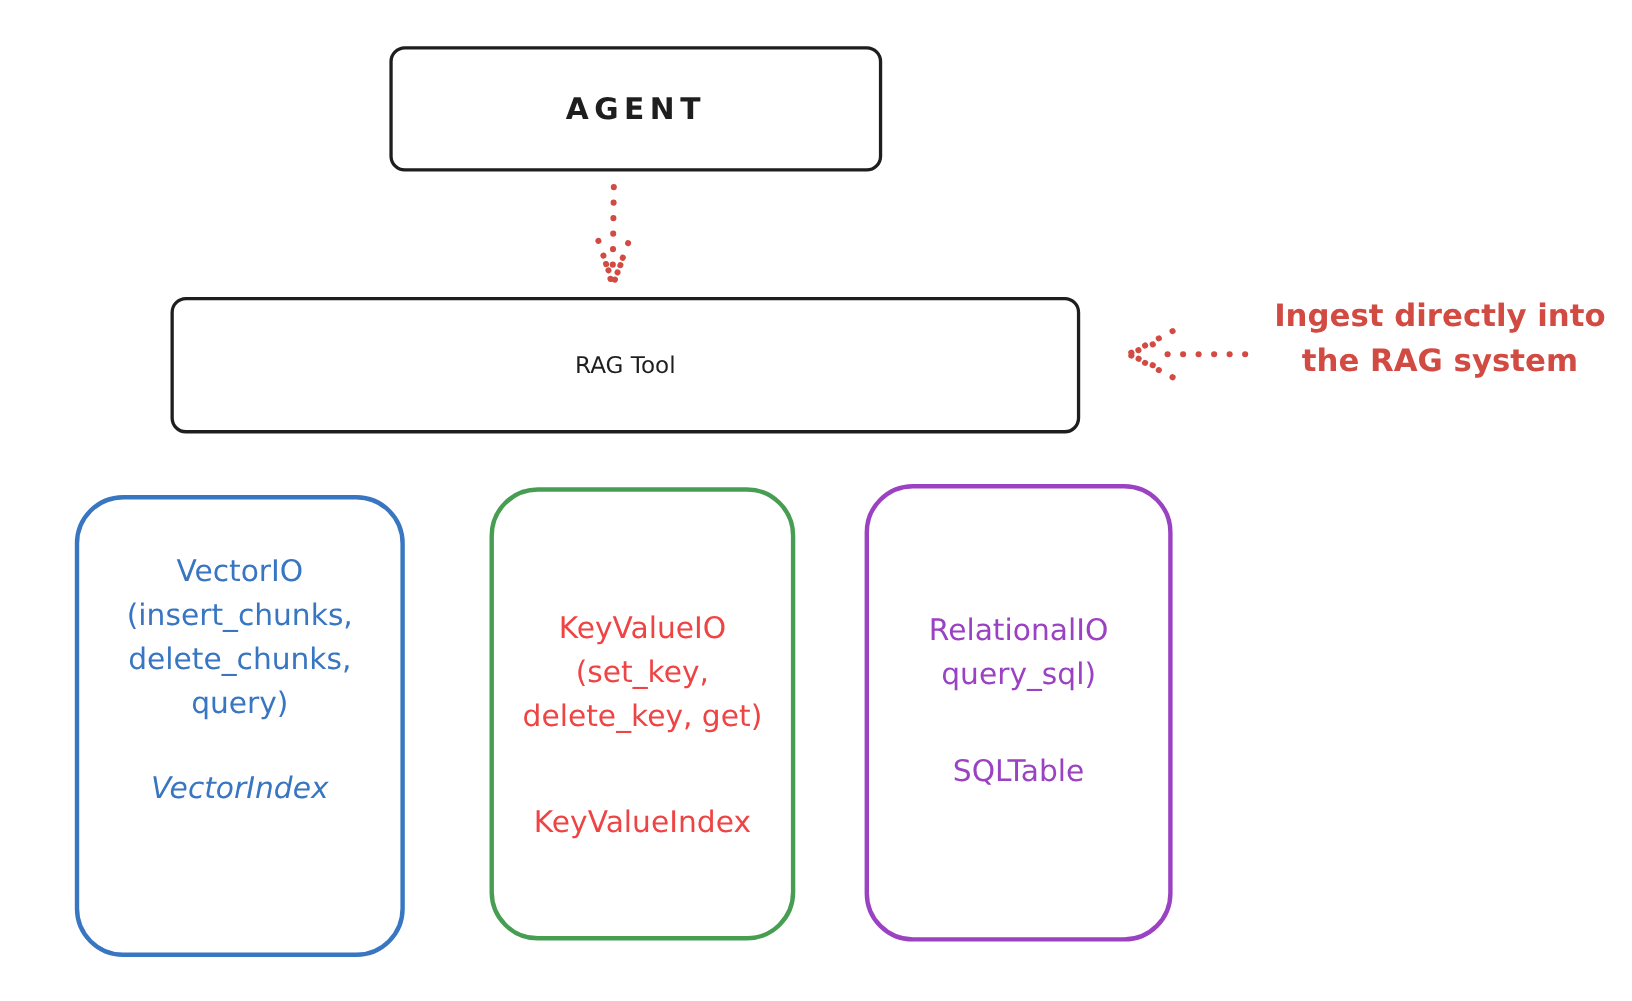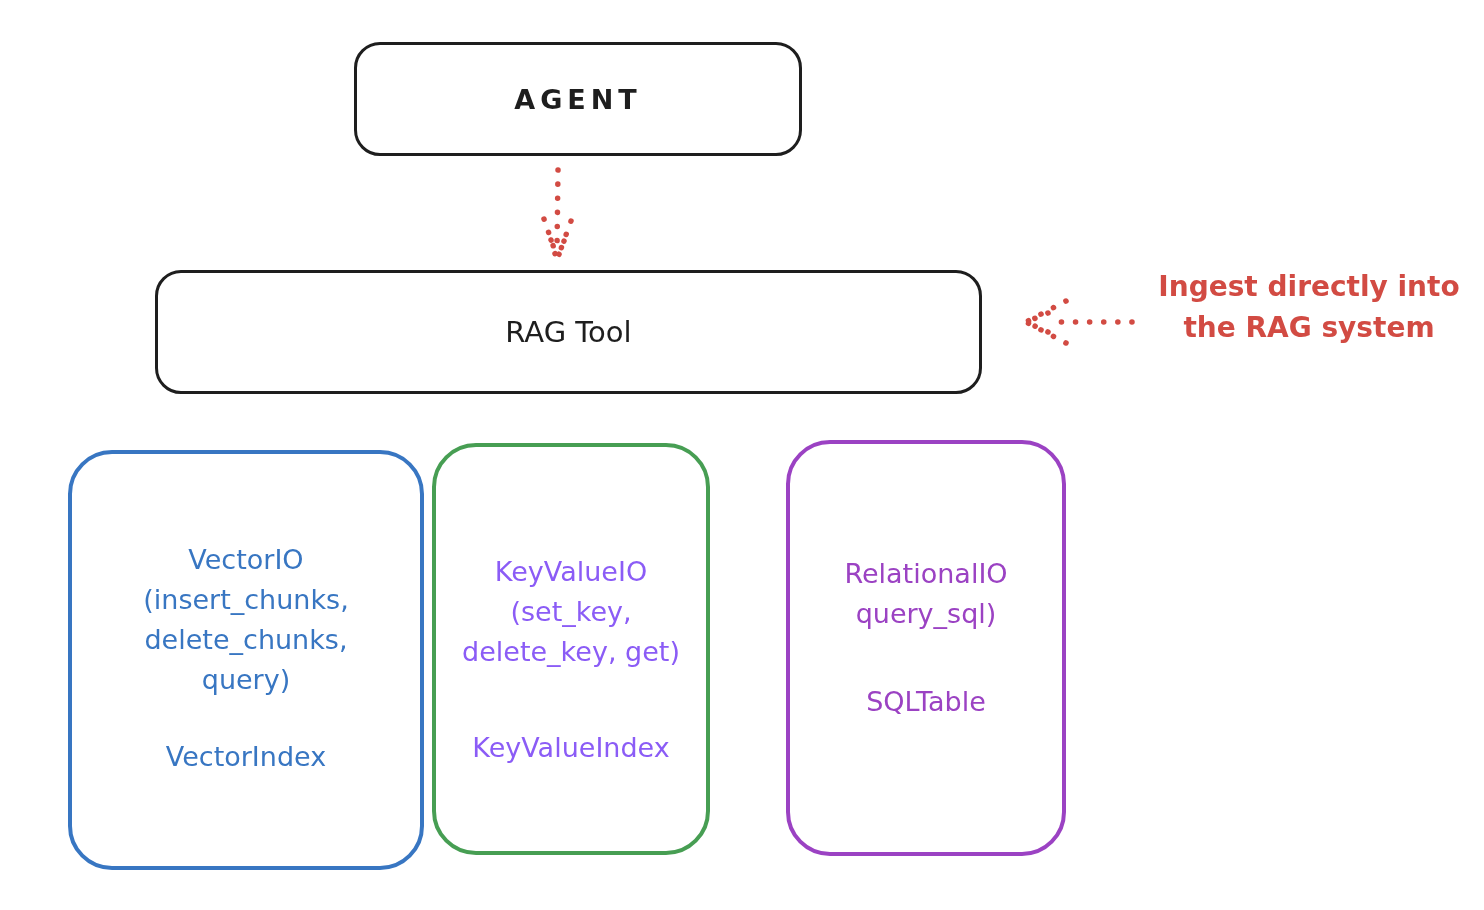--- a/index.html
+++ b/index.html
@@ -20,70 +20,70 @@
     position: absolute;
     left: 0; top: 0;
     width: 1484px;
     height: 910px;
     pointer-events: none;
   }
   .box {
     position: absolute;
     box-sizing: border-box;
     border: 3.5px solid #1e1e1e;
-    border-radius: 26px;
+    border-radius: 14px;
     background: #ffffff;
     display: flex;
     align-items: center;
     justify-content: center;
   }
   .agent-box {
     left: 354px; top: 42px;
     width: 448px; height: 114px;
     font-size: 27px;
     font-weight: bold;
     letter-spacing: 5px;
   }
   .rag-box {
     left: 155px; top: 270px;
     width: 827px; height: 124px;
-    font-size: 29px;
+    font-size: 21px;
   }
   .backend-box {
     border-width: 4px;
     border-radius: 44px;
     flex-direction: column;
     align-items: center;
     justify-content: flex-start;
     text-align: center;
     font-size: 27px;
     line-height: 40px;
   }
   .backend-blue {
     left: 68px; top: 450px;
-    width: 356px; height: 420px;
-    padding-top: 86px;
+    width: 300px; height: 420px;
+    padding-top: 46px;
     color: #3876c2;
     border-color: #3876c2;
   }
   .backend-green {
-    left: 432px; top: 443px;
+    left: 445px; top: 443px;
     width: 278px; height: 412px;
     padding-top: 105px;
-    color: #8b5cf6;
+    color: #ef4444;
     border-color: #479e53;
   }
   .backend-purple {
     left: 786px; top: 440px;
     width: 280px; height: 416px;
     padding-top: 110px;
     color: #9b42c3;
     border-color: #9b42c3;
   }
-  .backend-blue  .index-label { margin-top: 37px; }
+  .backend-blue  .index-label { margin-top: 37px; font-style: italic; }
   .backend-green .index-label { margin-top: 56px; }
   .backend-purple .index-label { margin-top: 48px; }
   .annotation {
     position: absolute;
     left: 1136px; top: 266px;
     width: 346px;
     text-align: center;
     color: #d24b43;
     font-size: 28px;
     font-weight: bold;

